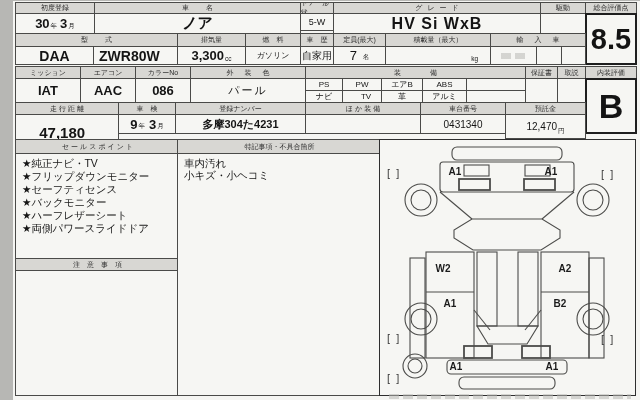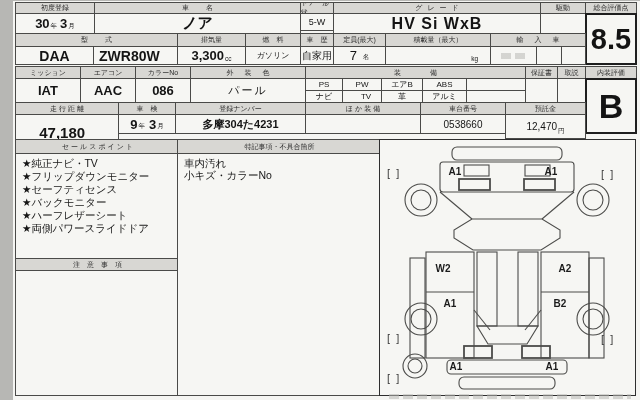--- a/index.html
+++ b/index.html
@@ -120,41 +120,41 @@
     <span class="unit">km</span>
   </div>
   <div class="cell" style="left:118px;top:114px;width:58px;height:20px">
     <span class="v b">9</span>
     <span class="unit">年</span>
     <span class="v b" style="margin-left:4px">3</span>
     <span class="unit">月</span>
   </div>
   <div class="cell b" style="left:175px;top:114px;width:131px;height:20px;font-size:11px">多摩304た4231</div>
   <div class="cell" style="left:305px;top:114px;width:116px;height:20px"></div>
-  <div class="cell" style="left:420px;top:114px;width:86px;height:20px;font-size:10px">0538660</div>
+  <div class="cell" style="left:420px;top:114px;width:86px;height:20px;font-size:10px">0431340</div>
   <div class="cell" style="left:505px;top:114px;width:81px;height:25px">
     <span style="font-size:10px">12,470</span>
     <span class="unit">円</span>
   </div>
 
   <div class="box" style="left:15px;top:139px;width:163px;height:257px">
     <div class="cell hdr ls2" style="left:0;top:0;width:163px;height:14px;border-width:0 0 1px 0">セールスポイント</div>
     <div class="listline" style="top:17px">★純正ナビ・TV</div>
     <div class="listline" style="top:30px">★フリップダウンモニター</div>
     <div class="listline" style="top:43px">★セーフティセンス</div>
     <div class="listline" style="top:56px">★バックモニター</div>
     <div class="listline" style="top:69px">★ハーフレザーシート</div>
     <div class="listline" style="top:82px">★両側パワースライドドア</div>
     <div class="cell hdr" style="left:0;top:118px;width:163px;height:13px;border-width:1px 0 1px 0">注　意　事　項</div>
   </div>
 
   <div class="box" style="left:177px;top:139px;width:203px;height:257px">
     <div class="cell hdr" style="left:0;top:0;width:203px;height:14px;border-width:0 0 1px 0">特記事項・不具合箇所</div>
     <div class="listline" style="top:17px">車内汚れ</div>
-    <div class="listline" style="top:29px">小キズ・カラーNo</div>
+    <div class="listline" style="top:29px">小キズ・小ヘコミ</div>
   </div>
 
   <div class="box" style="left:379px;top:139px;width:257px;height:257px;border-width:1.5px;border-color:#2e2e2e">
     <svg width="254" height="254" viewBox="0 0 254 254">
       <g fill="none" stroke="#4c4c4a" stroke-width="1.1">
 
         <rect x="72" y="7" width="110" height="13" rx="5"></rect>
         <rect x="60" y="22" width="134" height="30" rx="3"></rect>
         <rect x="84" y="25" width="25" height="11"></rect>
         <rect x="145" y="25" width="25" height="11"></rect>

